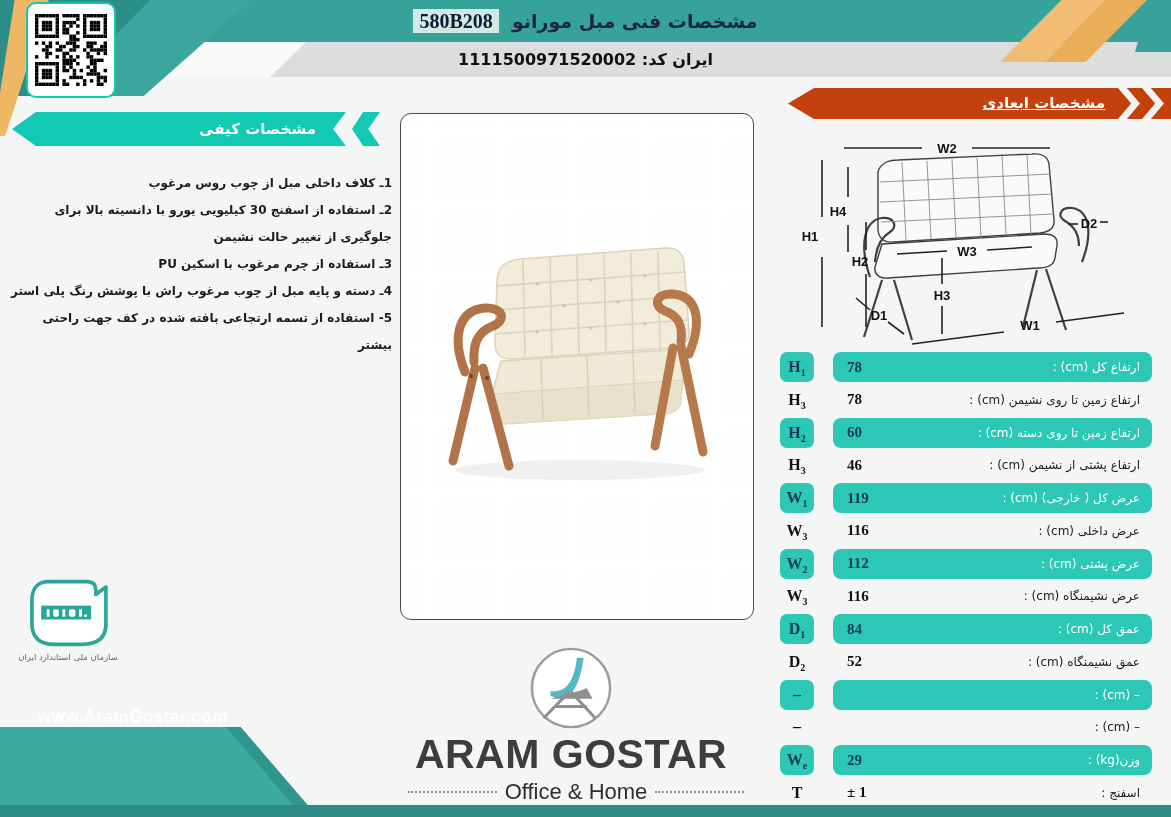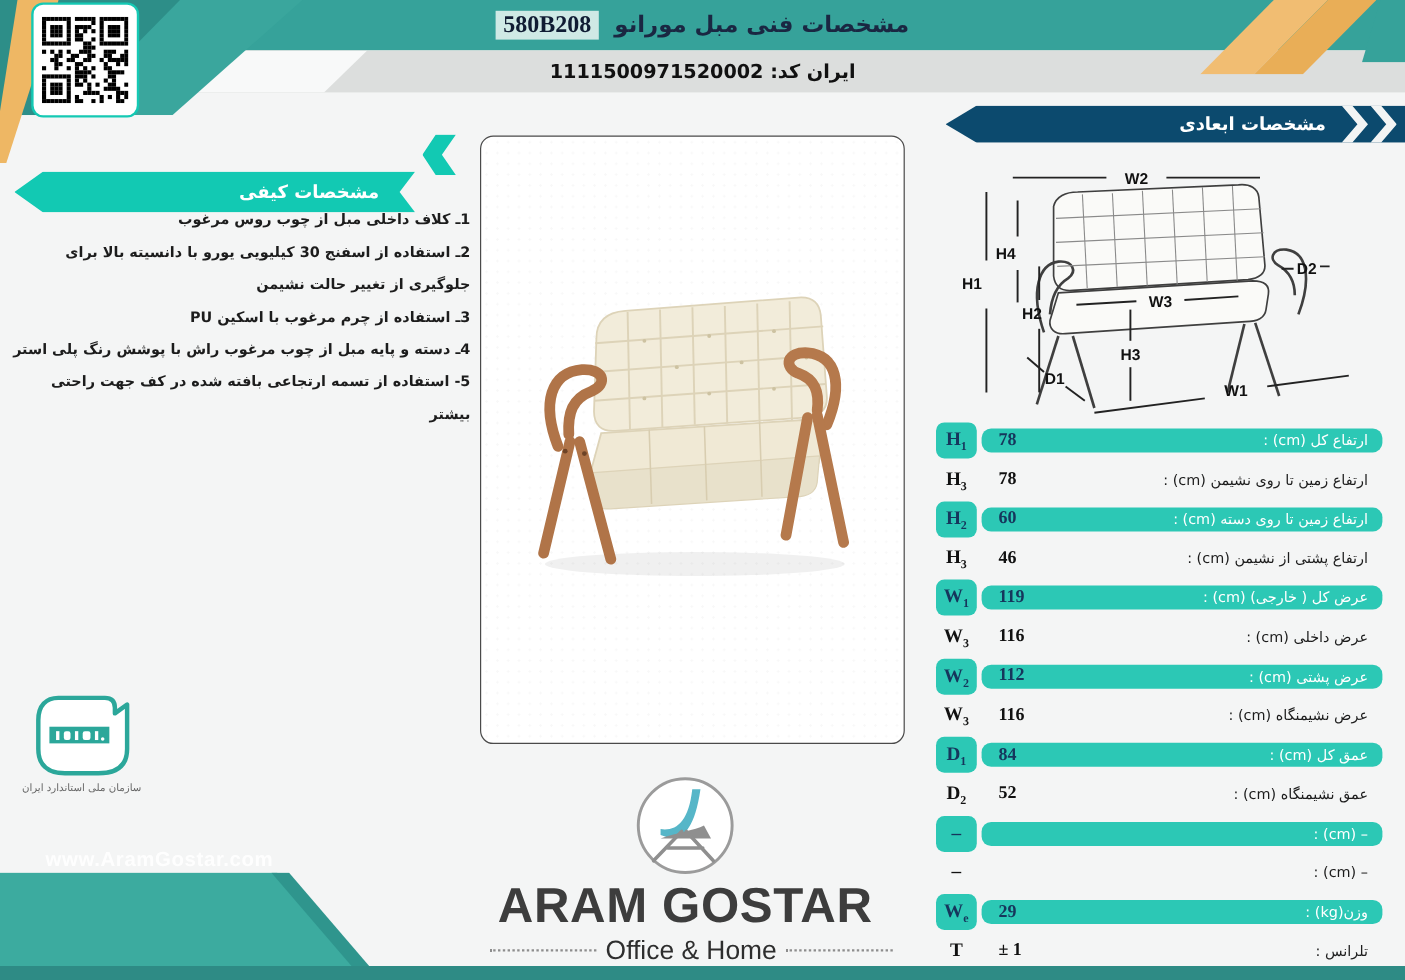--- a/index.html
+++ b/index.html
@@ -32,28 +32,28 @@
   .title .chip{background:#cfe9e5;padding:1px 6px;font-family:"Liberation Serif",serif;
         font-size:20px;color:#101c33;}
   .irancode{left:0;top:44px;width:1171px;height:32px;line-height:32px;text-align:center;direction:rtl;
         color:#111;font-weight:bold;font-size:16px;}
 
   
   .q-head{left:12px;top:112px;width:370px;height:34px;}
   .q-head .ribbon{position:absolute;left:0;top:0;width:334px;height:34px;background:#12c9b3;
         clip-path:polygon(0 50%,24px 0,100% 0,calc(100% - 13px) 50%,100% 100%,24px 100%);
         color:#fff;font-weight:bold;font-size:15px;line-height:34px;text-align:right;
-        padding:0;direction:rtl;margin-top:31px;}
+        padding:0;direction:rtl;}
   .q-head .ribbon span{display:block;padding-right:30px;}
   .q-head .chev{position:absolute;left:340px;top:0;width:28px;height:34px;background:#12c9b3;
         clip-path:polygon(40% 0,100% 0,58% 50%,100% 100%,40% 100%,0 50%);}
   .d-head{left:788px;top:88px;width:383px;height:31px;}
-  .d-head .ribbon{position:absolute;left:0;top:0;width:383px;height:31px;background:#0c4a6e;
+  .d-head .ribbon{position:absolute;left:0;top:0;width:383px;height:31px;background:#c2410c;
         clip-path:polygon(0 50%,26px 0,100% 0,100% 100%,26px 100%);
-        color:#fff;font-weight:bold;font-size:15px;line-height:31px;direction:rtl;}
+        color:#fff;font-weight:bold;font-size:15px;line-height:31px;direction:rtl;text-decoration:underline;}
   .d-head .ribbon span{display:block;padding-right:66px;}
   .d-head .wchev{position:absolute;top:0;width:22px;height:31px;background:#f2f4f4;
         clip-path:polygon(0 0,40% 0,100% 50%,40% 100%,0 100%,60% 50%);}
 
   
   .q-list{left:8px;top:170px;width:384px;direction:rtl;text-align:right;color:#1c1c1c;
         font-size:12px;line-height:27px;font-weight:bold;}
 
   
   .photo-box{left:400px;top:113px;width:352px;height:505px;background:#fff;
@@ -61,21 +61,21 @@
         background-image:radial-gradient(#00000007 1px,transparent 1px);background-size:9px 9px;}
 
   
   .dim-table{left:780px;top:352px;width:372px;height:456px;display:flex;flex-direction:column;
         justify-content:space-between;}
   .srow{display:flex;align-items:center;height:30px;}
   .srow .badge{width:34px;height:30px;line-height:30px;text-align:center;flex:0 0 34px;
         font-family:"Liberation Serif",serif;font-weight:bold;font-size:16px;color:#111;}
   .srow.hl .badge{background:#2cc8b5;border-radius:7px;color:#16365c;}
   .srow .badge sub{font-size:10px;}
-  .srow .bar{flex:1;height:20px;margin-left:4px;display:flex;align-items:center;}
+  .srow .bar{flex:1;height:30px;margin-left:19px;display:flex;align-items:center;}
   .srow.hl .bar{background:#2cc8b5;border-radius:8px;}
   .srow .val{font-family:"Liberation Serif",serif;font-weight:bold;font-size:15px;color:#111;
         padding-left:14px;min-width:52px;}
   .srow.hl .val{color:#16365c;}
   .srow .lbl{margin-left:auto;direction:rtl;font-size:12px;color:#1c1c1c;padding-right:12px;}
   .srow.hl .lbl{color:#fff;}
 
   
   .isiri-cap{left:14px;top:652px;width:108px;text-align:center;font-size:8.5px;color:#666;direction:rtl;}
   .watermark{left:38px;top:707px;font-size:17px;font-weight:bold;color:rgba(255,255,255,.9);
@@ -563,21 +563,21 @@
       <div class="badge"><span>W</span><sub>e</sub></div>
       <div class="bar">
           <span class="val">29</span>
           <span class="lbl">وزن(kg) :</span>
         </div>
     </div>
     <div class="srow">
       <div class="badge"><span>T</span><sub></sub></div>
       <div class="bar">
           <span class="val">± 1</span>
-          <span class="lbl">تلرانس :</span>
+          <span class="lbl">اسفنج :</span>
         </div>
     </div>
   </div>
 
   <svg class="abs" style="left:26px;top:576px" width="84" height="74" viewBox="0 0 90 80">
     <path d="M24,6 L66,6 C72,6 75,9 75,15 L75,20 L86,12 L86,52 C86,68 76,74 60,74 L30,74 C14,74 6,66 6,52 L6,26 C6,13 13,6 24,6 Z" fill="#fff" stroke="#2ba79a" stroke-width="4" stroke-linejoin="round"></path>
     <rect x="16" y="32" width="54" height="15" fill="#2ba79a"></rect>
     <g fill="#fff">
       <rect x="22" y="36" width="3" height="8"></rect>
         <rect x="29" y="36" width="6" height="8" rx="2"></rect>

